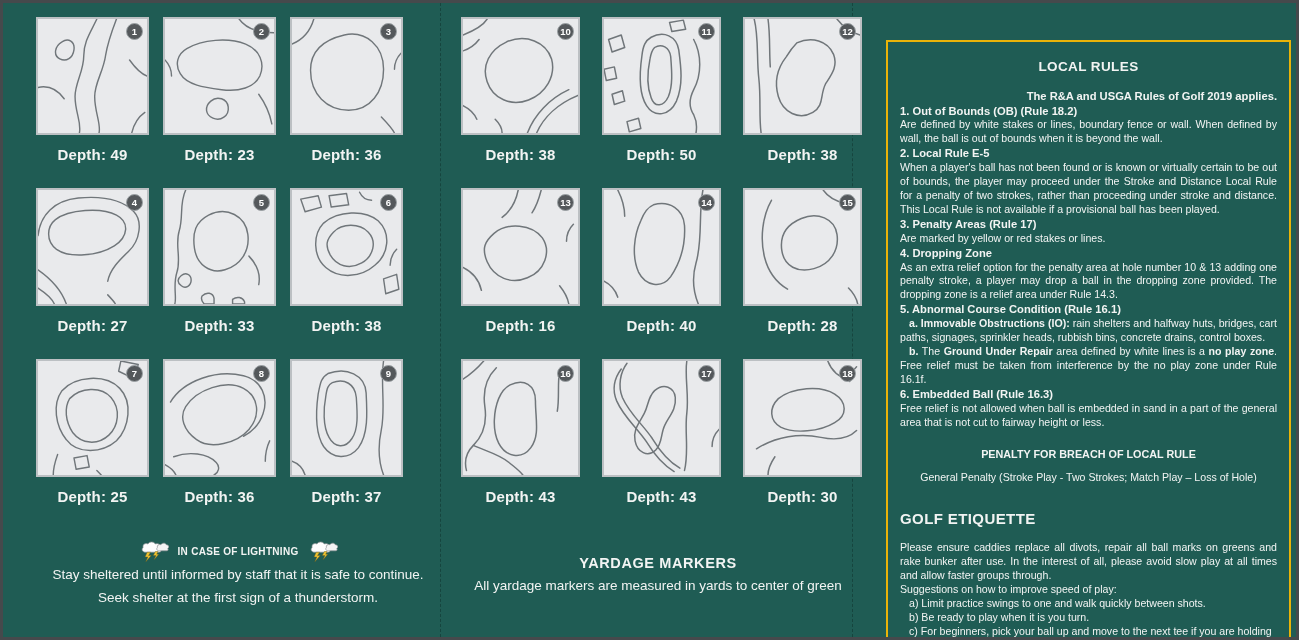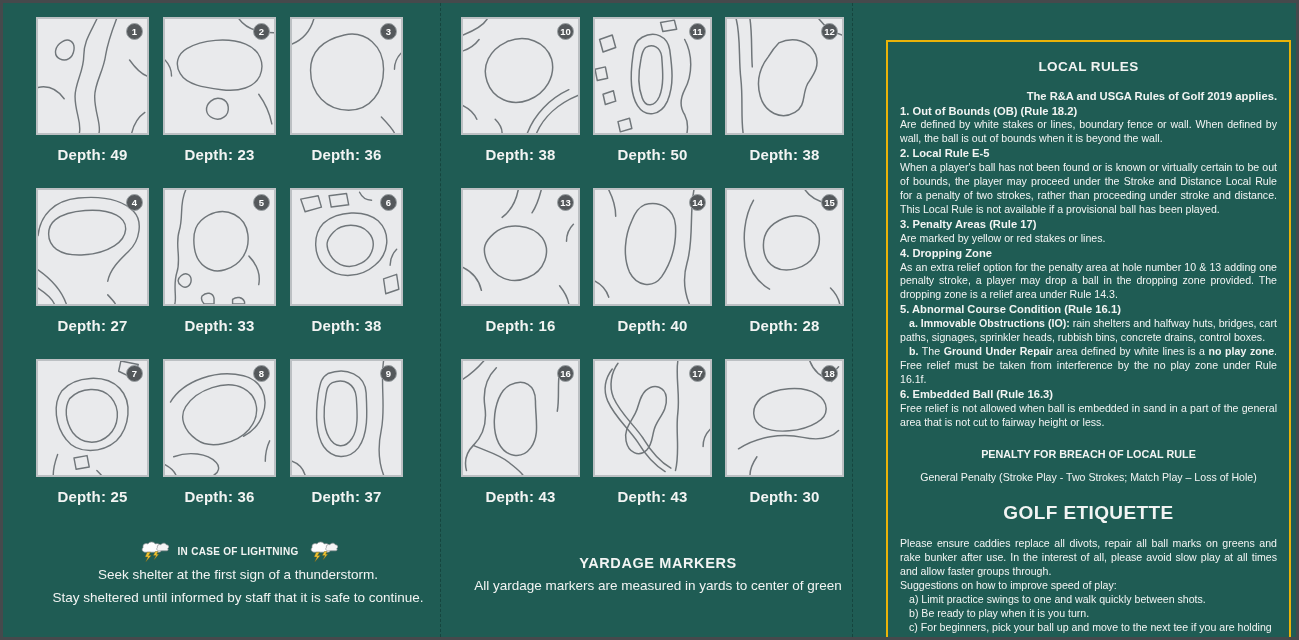--- a/index.html
+++ b/index.html
@@ -11,21 +11,21 @@
     border:3px solid #45494c;
     overflow:hidden;
     color:#f2f4f3;
   }
   .fold { position:absolute; top:0; bottom:0; width:0; border-left:1px dashed #16453e; }
   .fold.f1 { left:437px; }
   .fold.f2 { left:849px; }
 
   .grid { position:absolute; top:14px; display:grid; grid-template-rows:repeat(3,158px); row-gap:13px; }
   .grid.left { left:33px; grid-template-columns:repeat(3,113px); column-gap:14px; }
-  .grid.mid  { left:458px; grid-template-columns:repeat(3,119px); column-gap:13px; }
+  .grid.mid  { left:458px; grid-template-columns:repeat(3,119px); column-gap:22px; }
   .cell { display:flex; flex-direction:column; }
   .tile {
     position:relative; width:100%; height:118px;
     background:#e9eaec; border:2px solid #bcc0c3;
   }
   .tile svg { width:100%; height:100%; display:block; }
   .tile svg path { fill:none; stroke:#70767a; stroke-width:1.3; stroke-linecap:round; stroke-linejoin:round; }
   .badge {
     position:absolute; top:4px; right:4px; width:17px; height:17px;
     background:#54585b; border:1px solid #9aa0a3; border-radius:50%;
@@ -50,21 +50,21 @@
   }
   .panel .main-title { text-align:center; font-size:13.5px; font-weight:bold; letter-spacing:.4px; margin:8px 0 13px; }
   .panel .intro { font-weight:bold; font-size:11.2px;text-align:right; }
   .rule-h { font-weight:bold; font-size:11.2px; }
   .rule-b { text-align:justify; }
   .sub { text-align:justify; text-indent:9px; }
   b { font-weight:bold; }
   .penalty { margin-top:17px; text-align:center; }
   .penalty .pt { font-weight:bold; font-size:10.8px; }
   .penalty .pb { margin-top:10px; }
-  .etq-title { text-align:center; font-size:19px; font-weight:bold; letter-spacing:.4px; margin:15px 0 12px; }
+  .etq-title { font-size:15px; font-weight:bold; letter-spacing:.4px; margin:24px 0 12px; }
   .etq-p { text-align:justify; }
   .etq-item { padding-left:9px; }
 </style>
 </head>
 <body>
 
 <div class="fold f1"></div>
 <div class="fold f2"></div>
 
 <div class="grid left">
@@ -280,22 +280,22 @@
       <path d="M24,15 L28,15 L26,19 L29,19 L22,27 L25,21 L21,21 Z" fill="#f0c330" stroke="#6b5b1e" stroke-width="0.6"></path>
     </svg>
     <span>IN CASE OF LIGHTNING</span>
     <svg class="storm" viewBox="0 0 44 30">
       <path d="M10,16 C5,16 3,12 6,9 C5,5 9,2 13,4 C15,0 22,0 24,4 C29,2 33,6 31,10 C34,12 33,16 29,16 Z" fill="#fdfdfd" stroke="#8a8f92" stroke-width="1"></path>
       <path d="M30,14 C26,14 25,11 27,9 C26,6 29,4 32,5 C34,2 39,2 40,5 C44,5 45,9 42,11 C44,13 42,14 40,14 Z" fill="#f4f4f4" stroke="#8a8f92" stroke-width="1"></path>
       <path d="M12,16 L17,16 L14,21 L18,21 L10,30 L13,23 L9,23 Z" fill="#f0c330" stroke="#6b5b1e" stroke-width="0.6"></path>
       <path d="M24,15 L28,15 L26,19 L29,19 L22,27 L25,21 L21,21 Z" fill="#f0c330" stroke="#6b5b1e" stroke-width="0.6"></path>
     </svg>
   </div>
+  <div class="line">Stay sheltered until informed by staff that it is safe to continue.</div>
   <div class="line">Seek shelter at the first sign of a thunderstorm.</div>
-  <div class="line">Stay sheltered until informed by staff that it is safe to continue.</div>
 </div>
 
 <div class="yardage">
   <div class="ttl">YARDAGE MARKERS</div>
   <div class="bdy">All yardage markers are measured in yards to center of green</div>
 </div>
 
 <div class="panel">
   <div class="main-title">LOCAL RULES</div>
   <div class="intro">The R&amp;A and USGA Rules of Golf 2019 applies.</div>

